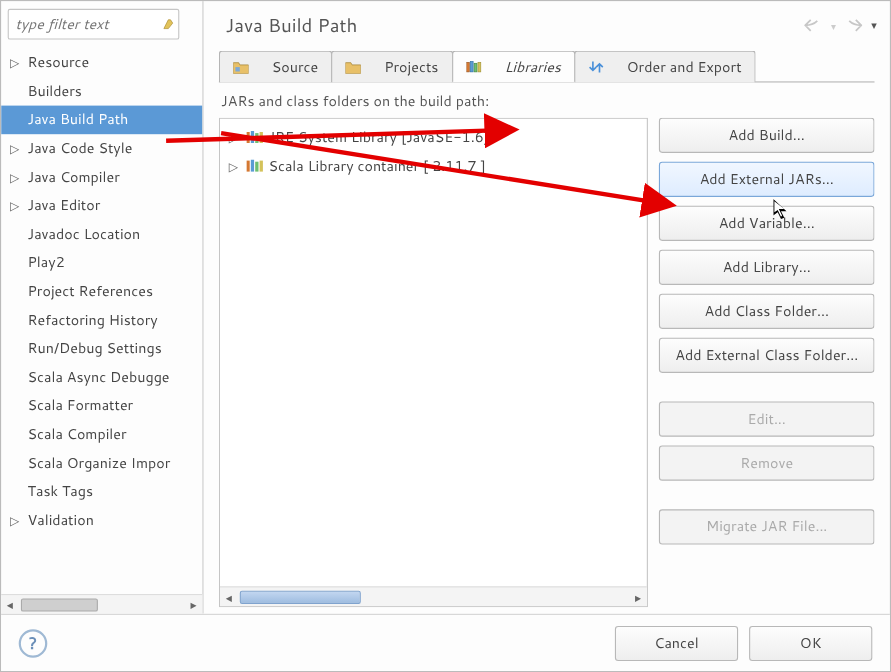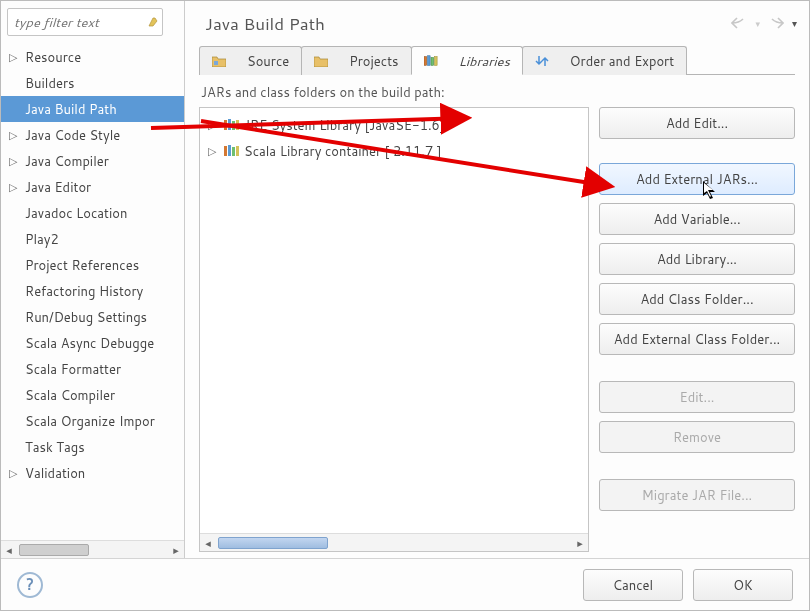--- a/index.html
+++ b/index.html
@@ -35,27 +35,27 @@
   .tab .icon { width:14px; height:14px; display:inline-flex; align-items:center; justify-content:center; }
   .hint { padding:8px 2px 6px 2px; color:#555; }
   .content-row { display:flex; flex:1; gap:10px; overflow:hidden; }
   .list-panel { flex:1; display:flex; flex-direction:column; border:1px solid #c5c5c5; background:#fff; min-width:0; }
   .list-body { flex:1; overflow:hidden; padding:4px 2px; }
   .lib-row { display:flex; align-items:center; height:26px; gap:4px; padding-left:6px; white-space:nowrap; }
   .lib-row .expand { width:12px; font-size:11px; color:#666; }
   .lib-icon { width:16px; height:14px; display:inline-flex; align-items:center; justify-content:center; }
   .button-col { width:196px; display:flex; flex-direction:column; gap:8px; }
   .btn-std { height:32px; border:1px solid #b8b8b8; border-radius:3px; background:linear-gradient(#fdfdfd,#eee); color:#444; cursor:default; display:flex; align-items:center; justify-content:center; padding: 0 6px; }
-  .btn-std.active-hover { background:linear-gradient(#f1f7ff,#deecff); border-color:#7aa7d9;margin-top:16px; }
+  .btn-std.active-hover { background:linear-gradient(#f1f7ff,#deecff); border-color:#7aa7d9; }
   .btn-std.disabled { color:#aaa; background:#f3f3f3; }
   .btn-gap { height:10px; }
   .bottom-bar { height:52px; border-top:1px solid #d4d4d4; display:flex; align-items:center; justify-content:space-between; padding:0 16px; background:#fdfdfd; }
   .help-circle { width:26px; height:26px; border:2px solid #9fb9d4; border-radius:50%; display:flex; align-items:center; justify-content:center; color:#6b8fb8; font-weight:bold; font-size:15px; cursor:default; }
   .dlg-buttons { display:flex; gap:10px; }
-  .dlg-buttons .btn-std { width:100px; }
+  .dlg-buttons .btn-std { width:112px; }
   .overlay { position:absolute; pointer-events:none; }
   svg.arrow-red { position:absolute; pointer-events:none; }
   .stack { position:relative; }
   .source-icon svg, .proj-icon svg, .lib-tab-icon svg, .order-icon svg { display:block; }
 </style>
 </head>
 <body>
 
 <div class="window stack">
 
@@ -246,21 +246,21 @@
             <div class="hscroll">
               <div class="btn">◂</div>
               <div class="track">
                 <div class="thumb" style="left:2px; width:110px; background:linear-gradient(#c2d6f0,#9fbde0); border-color:#7fa3ce;"></div>
               </div>
               <div class="btn">▸</div>
             </div>
           </div>
 
           <div class="button-col">
-            <div class="btn-std">Add Edit...</div>
+            <div class="btn-std">Add Build...</div>
             <div class="btn-std active-hover">Add External JARs...</div>
             <div class="btn-std">Add Variable...</div>
             <div class="btn-std">Add Library...</div>
             <div class="btn-std">Add Class Folder...</div>
             <div class="btn-std">Add External Class Folder...</div>
             <div class="btn-gap"></div>
             <div class="btn-std disabled">Edit...</div>
             <div class="btn-std disabled">Remove</div>
             <div class="btn-gap"></div>
             <div class="btn-std disabled">Migrate JAR File...</div>

